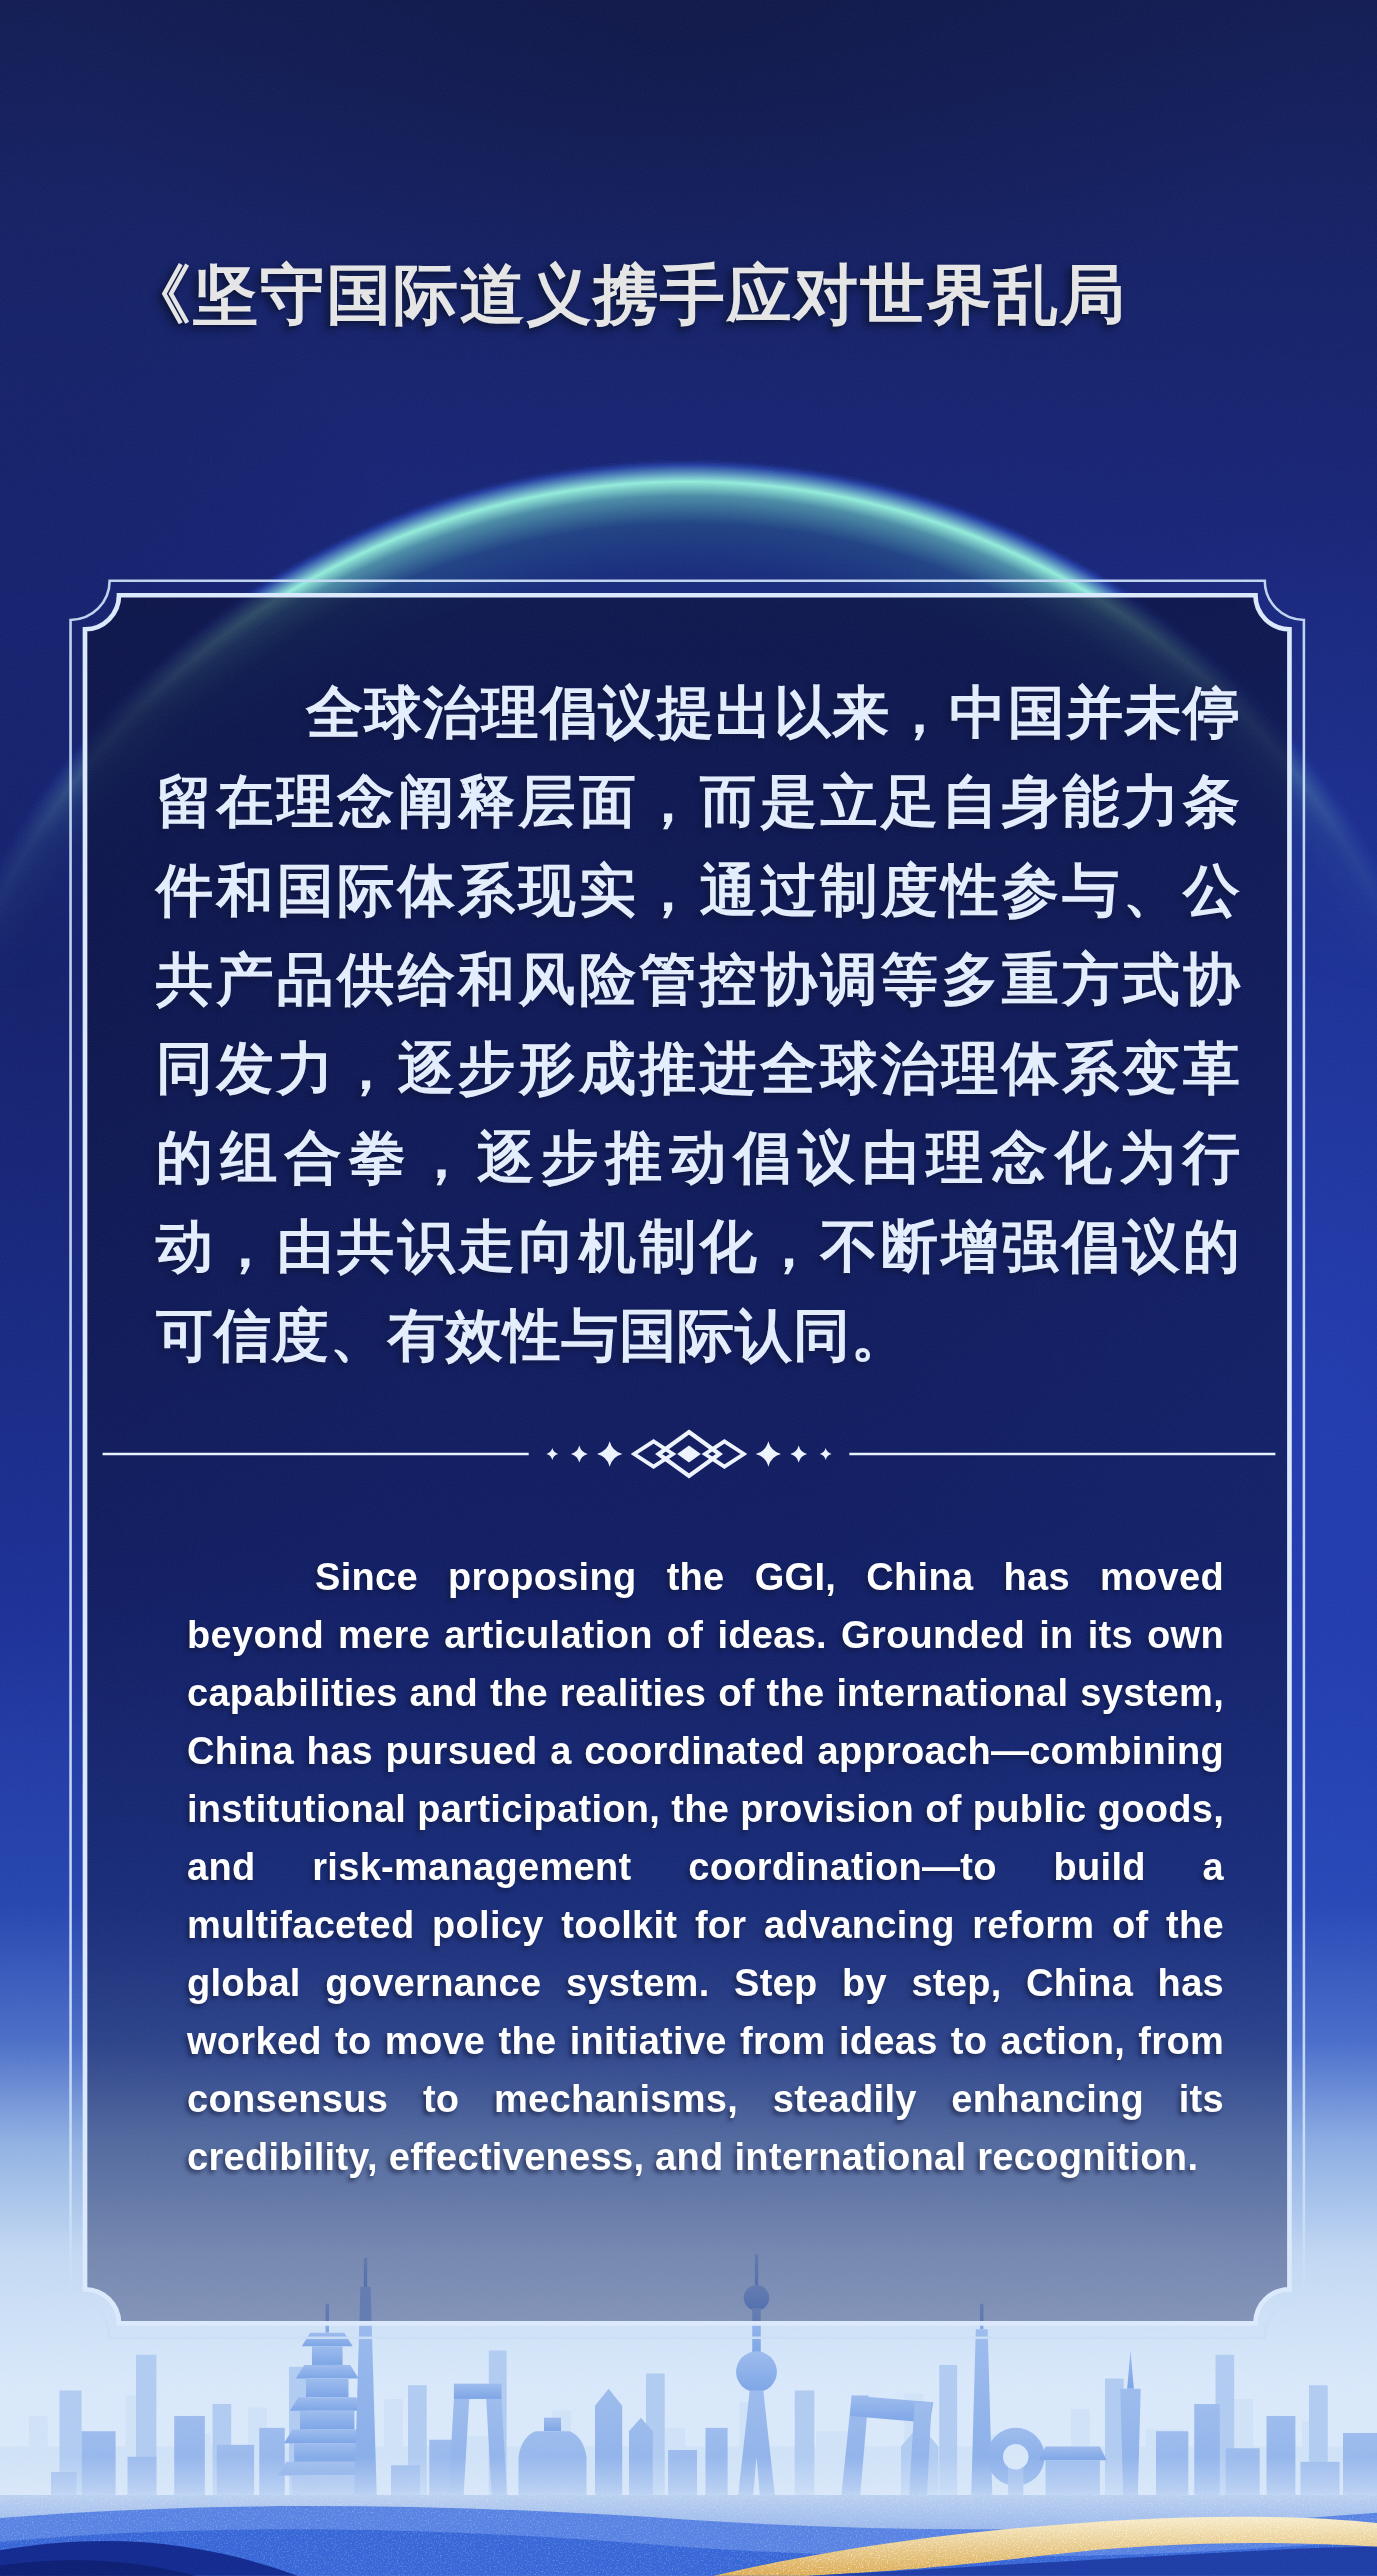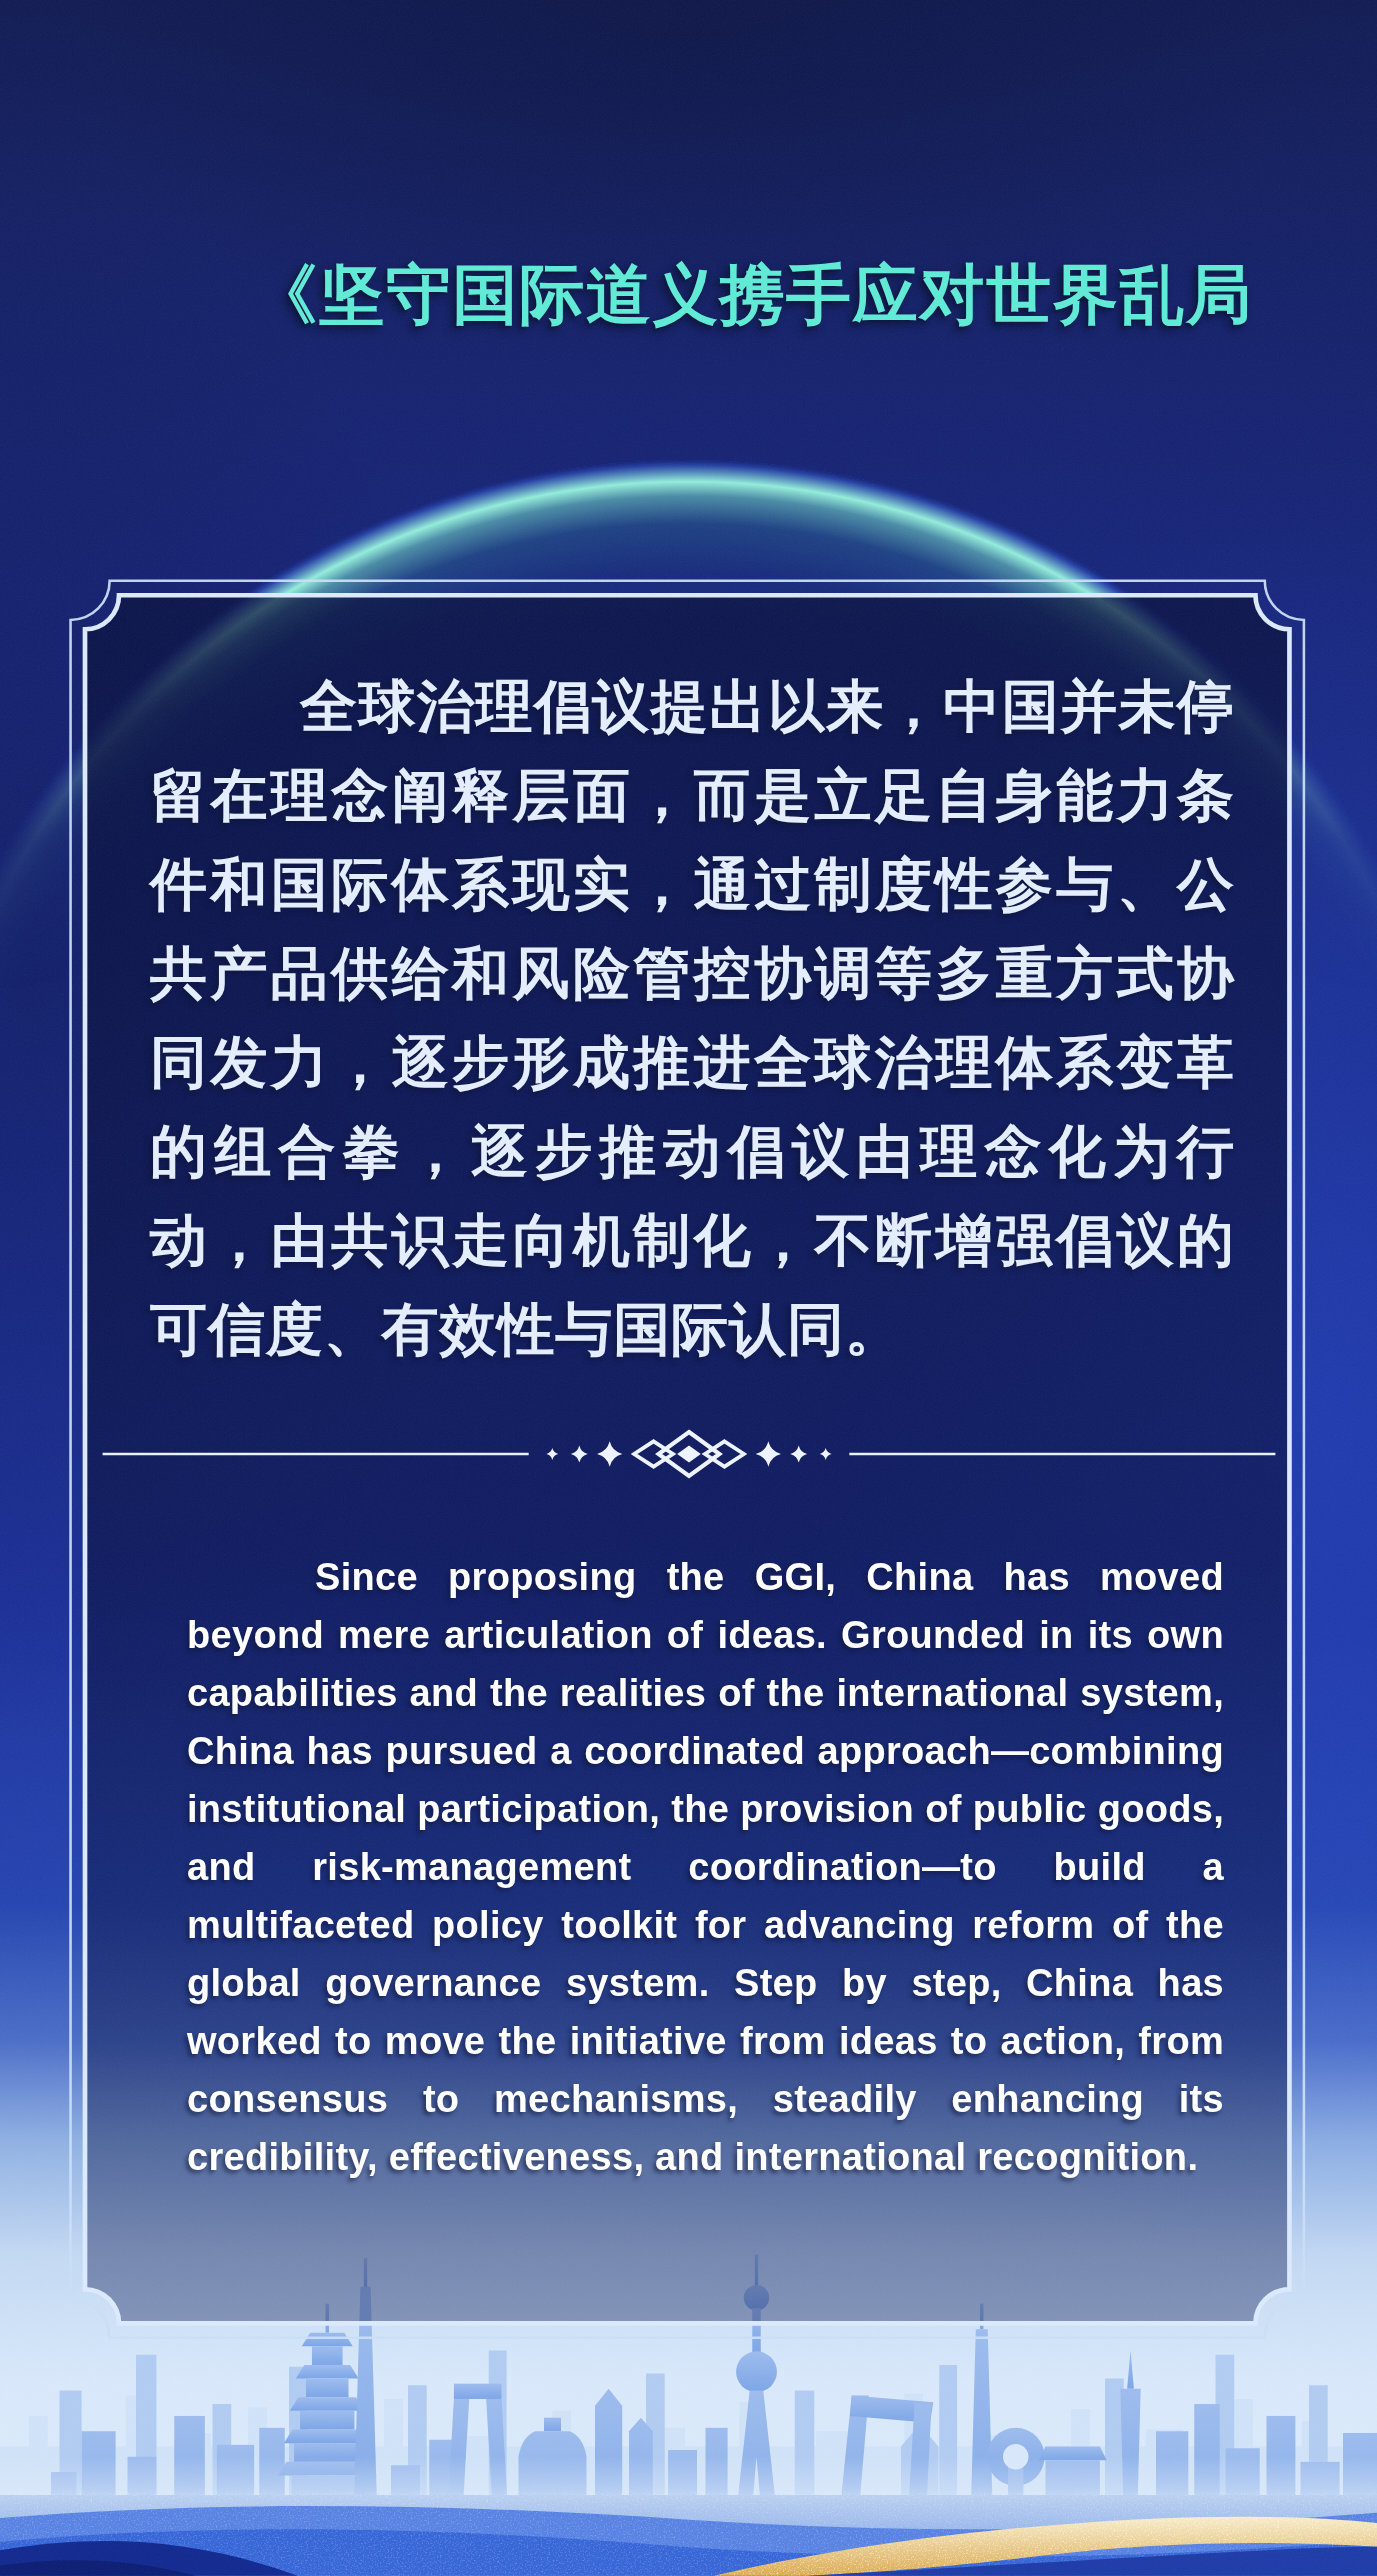--- a/index.html
+++ b/index.html
@@ -32,27 +32,27 @@
             mask:linear-gradient(180deg, #000 0%, #000 9%, rgba(0,0,0,0.35) 16%, rgba(0,0,0,0.10) 24%, transparent 34%);
   }
   .scene{position:absolute; left:0; top:2176px;}
   .frame{position:absolute; left:0; top:0;}
   .publisher{
     position:absolute; left:0; top:136px; width:1377px; text-align:center;
     font-size:46px; line-height:54px; font-weight:400; letter-spacing:8.5px;
     color:#eef4ff;
   }
   .title{
-    position:absolute; left:0; top:245px; width:1253px; text-align:right;
-    font-size:65px; line-height:100px; font-weight:900; color:#5eead4;
+    position:absolute; left:0; top:245px; width:1253px; text-align:center;
+    font-size:65px; line-height:100px; font-weight:900; color:#e5e5e5;
     text-shadow:-4.3px 4.3px 8.5px rgba(6,14,48,0.9), -1.7px 1.7px 1.7px rgba(10,20,60,0.55);
     letter-spacing:1.7px;
   }
   .cn{
-    position:absolute; left:146px; top:657px; width:1085px; margin:4px;
+    position:absolute; left:146px; top:657px; width:1085px; margin:10px;
     font-family:"DejaVu Serif","Liberation Serif",serif;
     font-size:57px; line-height:89px; font-weight:700; color:#e3edfc;
     text-align:justify; text-indent:150px; letter-spacing:0.9px;
     text-shadow:-3.4px 3.4px 5.1px rgba(8,16,52,0.7);
   }
   .divider{position:absolute; left:98px; top:1427px;}
   .en{
     position:absolute; left:174px; top:1535px; width:1037px; margin:13px;
     font-size:38px; line-height:58px; font-weight:700; color:#ffffff;
     text-align:justify; text-indent:128px; letter-spacing:0.3px;

